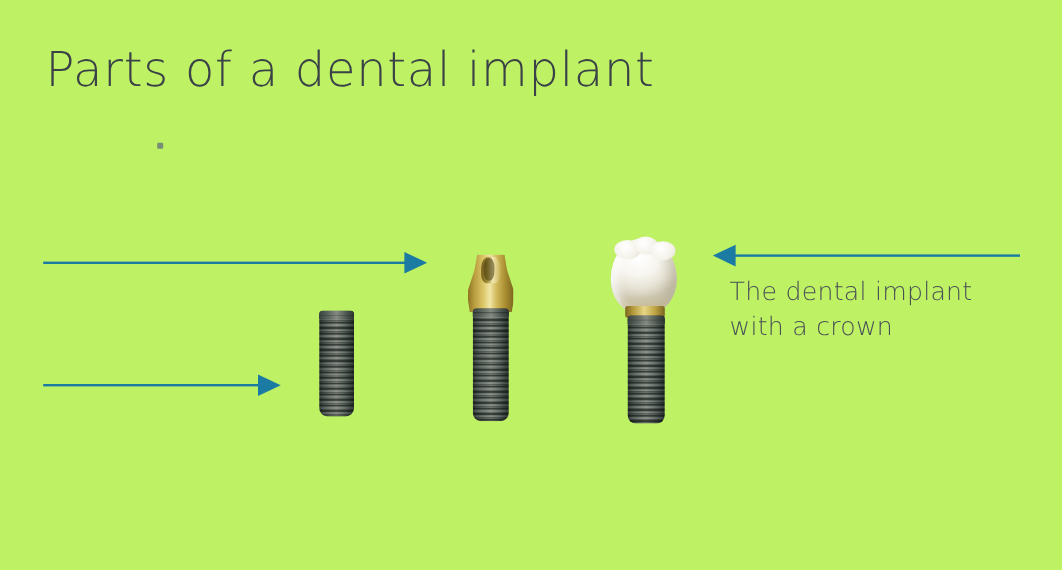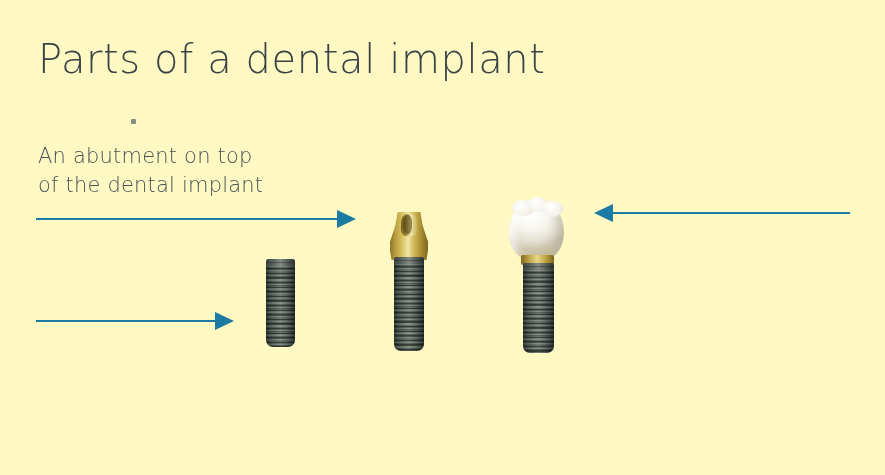--- a/index.html
+++ b/index.html
@@ -12,21 +12,21 @@
     height: 475px;
     position: relative;
     overflow: hidden;
     font-family: "Liberation Sans", sans-serif;
     -webkit-font-smoothing: antialiased;
   }
 
   .canvas {
     position: absolute;
     inset: 0;
-    background: #fef9c3;
+    background: #bef264;
   }
 
   
   .page-title {
     position: absolute;
     left: 38px;
     top: 36px;
     font-size: 40px;
     font-weight: 300;
     letter-spacing: 0.6px;
@@ -234,24 +234,24 @@
 </style>
 </head>
 <body>
 
 <div class="canvas">
 
   <div class="page-title">Parts of a dental implant</div>
 
   <div class="speck"></div>
 
-  <div class="caption caption-abutment">An abutment on top
-of the dental implant</div>
-
-
+
+
+  <div class="caption caption-crown">The dental implant
+with a crown</div>
 
   <div class="arrow arrow-right arrow-abutment" style="color:#1b7ba3">
     <div class="shaft" style="background:#1b7ba3"></div>
     <div class="head"></div>
   </div>
 
   <div class="arrow arrow-right arrow-actual" style="color:#1b7ba3">
     <div class="shaft" style="background:#1b7ba3"></div>
     <div class="head"></div>
   </div>

